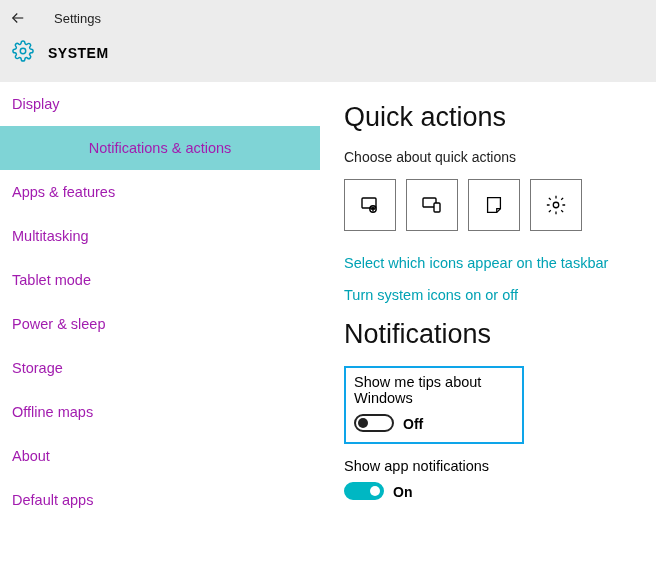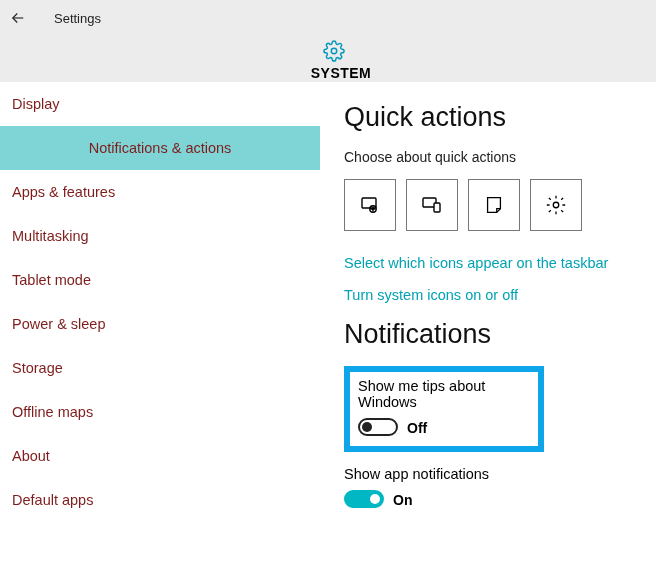--- a/index.html
+++ b/index.html
@@ -31,21 +31,20 @@
   .header-title {
     font-size: 13px;
     margin-left: 20px;
     color: #222;
   }
   .header-sub {
     display: flex;
     align-items: center;
     margin-top: 8px;
     padding-left: 10px;
-    flex-direction: column;
   }
   .gear-icon {
     color: #0099bc;
   }
   .system-label {
     font-weight: bold;
     font-size: 14px;
     margin-left: 14px;
     letter-spacing: 0.5px;
   }
@@ -54,21 +53,21 @@
     height: calc(100% - 82px);
   }
   .sidebar {
     width: 320px;
     border-right: none;
   }
   .sidebar-item {
     padding: 14px 12px;
     font-size: 14.5px;
     cursor: pointer;
-    color: #7f1d1d;
+    color: #a21caf;
   }
   .sidebar-item.active {
     background: #7fd4d6;
     text-align: center;
   }
   .content {
     flex: 1;
     padding: 20px 24px 0 24px;
   }
   h2.section {
@@ -131,24 +130,24 @@
   .toggle.on {
     background: #00b7c3;
     border: 2px solid #00b7c3;
   }
   .toggle.on .knob {
     position: absolute; right: 2px; top: 2px;
     width: 10px; height: 10px; border-radius: 50%;
     background: #fff;
   }
   .hl {
-    border: 6px solid #0ea5e9;
+    border: 2px solid #0ea5e9;
     padding: 6px 8px 10px 8px;
     margin-bottom: 14px;
-    width: 200px;
+    width: 180px;
   }
 </style>
 </head>
 <body>
 
 <div class="header">
   <div class="header-top">
     <div class="back-btn">
       <svg width="18" height="18" viewBox="0 0 24 24" fill="none" stroke="#222" stroke-width="1.5">
           <path d="M19 12H5"></path>

